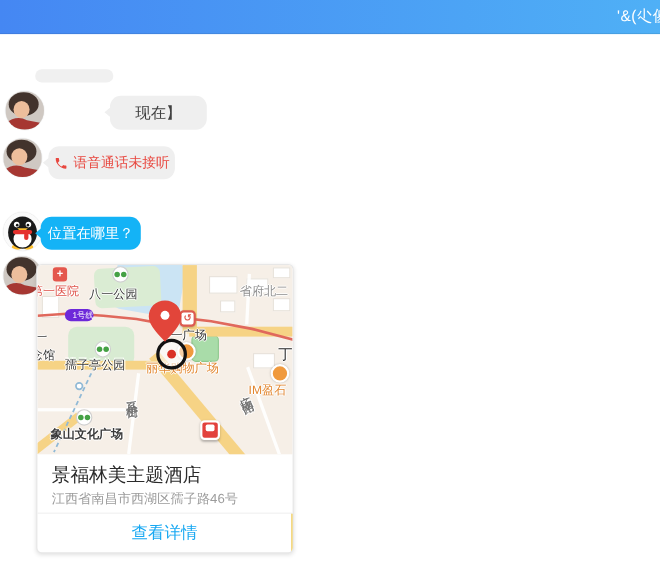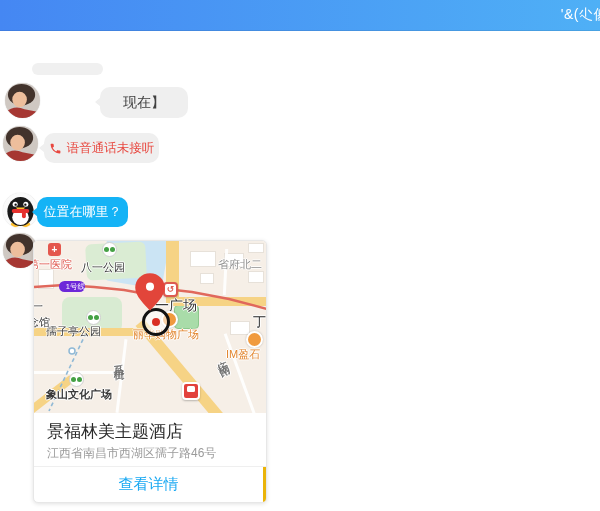--- a/index.html
+++ b/index.html
@@ -67,21 +67,21 @@
     background:rgba(255,255,255,.55);z-index:5;box-sizing:content-box;
     display:flex;align-items:center;justify-content:center;}
   .icon-target i{display:block;width:8px;height:8px;border-radius:50%;background:#D93025;}
 
   .card-info{flex:none;padding:8px 13px 6px 13px;}
   .card-title{font-size:17px;line-height:21px;color:#2B2B2B;}
   .card-addr{font-size:12px;line-height:13px;color:#9B9B9B;margin-top:5px;}
   .card-actions{flex:1;display:flex;border-top:1px solid #EFEFEF;}
   .card-btn{flex:1;display:flex;align-items:center;justify-content:center;
     font-size:15px;color:#18A8F2;cursor:pointer;}
-  .card-btn.left{border-right:3px solid #eab308;}
+  .card-btn.left{border-right:1px solid #eab308;}
 </style>
 </head>
 <body>
 
 <div class="screen">
 
   <div class="header">
     <div class="header-title">'&amp;(尐傻</div>
   </div>
 
@@ -183,37 +183,37 @@
       <div class="icon-hospital" style="left:14px;top:2px;">+</div>
       <div class="mlabel" style="left:-6px;top:16px;color:#DE5148;">第一医院</div>
       <div class="icon-park" style="left:68px;top:1px;">
           <i></i>
           <i></i>
         </div>
       <div class="mlabel" style="left:47px;top:19px;">八一公园</div>
       <div class="mlabel" style="left:184px;top:16px;color:#8E8E8E;">省府北二</div>
       <div class="badge-line1" style="left:25px;top:40px;">1号线</div>
       <div class="icon-station" style="left:129px;top:41px;">↺</div>
-      <div class="mlabel" style="left:121px;top:56px;font-size:14px;z-index:2;">一广场</div>
+      <div class="mlabel" style="left:121px;top:56px;font-size:11px;z-index:2;">一广场</div>
       <div class="pin" style="left:99px;top:30px;">
         <svg width="34" height="42" viewBox="0 0 38 46">
           <path d="M19 2 C9.6 2 2.5 9 2.5 18.2 C2.5 28 13 36.5 19 44 C25 36.5 35.5 28 35.5 18.2 C35.5 9 28.4 2 19 2Z" fill="#E2453A"></path>
           <circle cx="19" cy="17" r="4.5" fill="#fff"></circle>
         </svg>
       </div>
       <div class="icon-target" style="left:108px;top:67px;">
           <i></i>
         </div>
       <div class="icon-mall" style="left:127px;top:70px;"></div>
       <div class="mlabel" style="left:99px;top:86px;color:#E2862F;">丽华购物广场</div>
       <div class="icon-park" style="left:52px;top:69px;">
           <i></i>
           <i></i>
         </div>
-      <div class="mlabel" style="left:12px;top:83px;">孺子亭公园</div>
+      <div class="mlabel" style="left:25px;top:83px;">孺子亭公园</div>
       <div class="mlabel" style="left:-6px;top:74px;">念馆</div>
       <div class="mlabel" style="left:-13px;top:58px;">八一</div>
       <div class="mlabel vlabel" style="left:76px;top:114px;color:#707070;transform:rotate(-4deg);">系马桩街</div>
       <div class="icon-park" style="left:35px;top:131px;">
           <i></i>
           <i></i>
         </div>
       <div class="mlabel" style="left:12px;top:146px;font-weight:bold;">象山文化广场</div>
       <div class="icon-mall" style="left:212px;top:90px;"></div>
       <div class="mlabel" style="left:192px;top:106px;color:#E2862F;">IM盈石</div>

